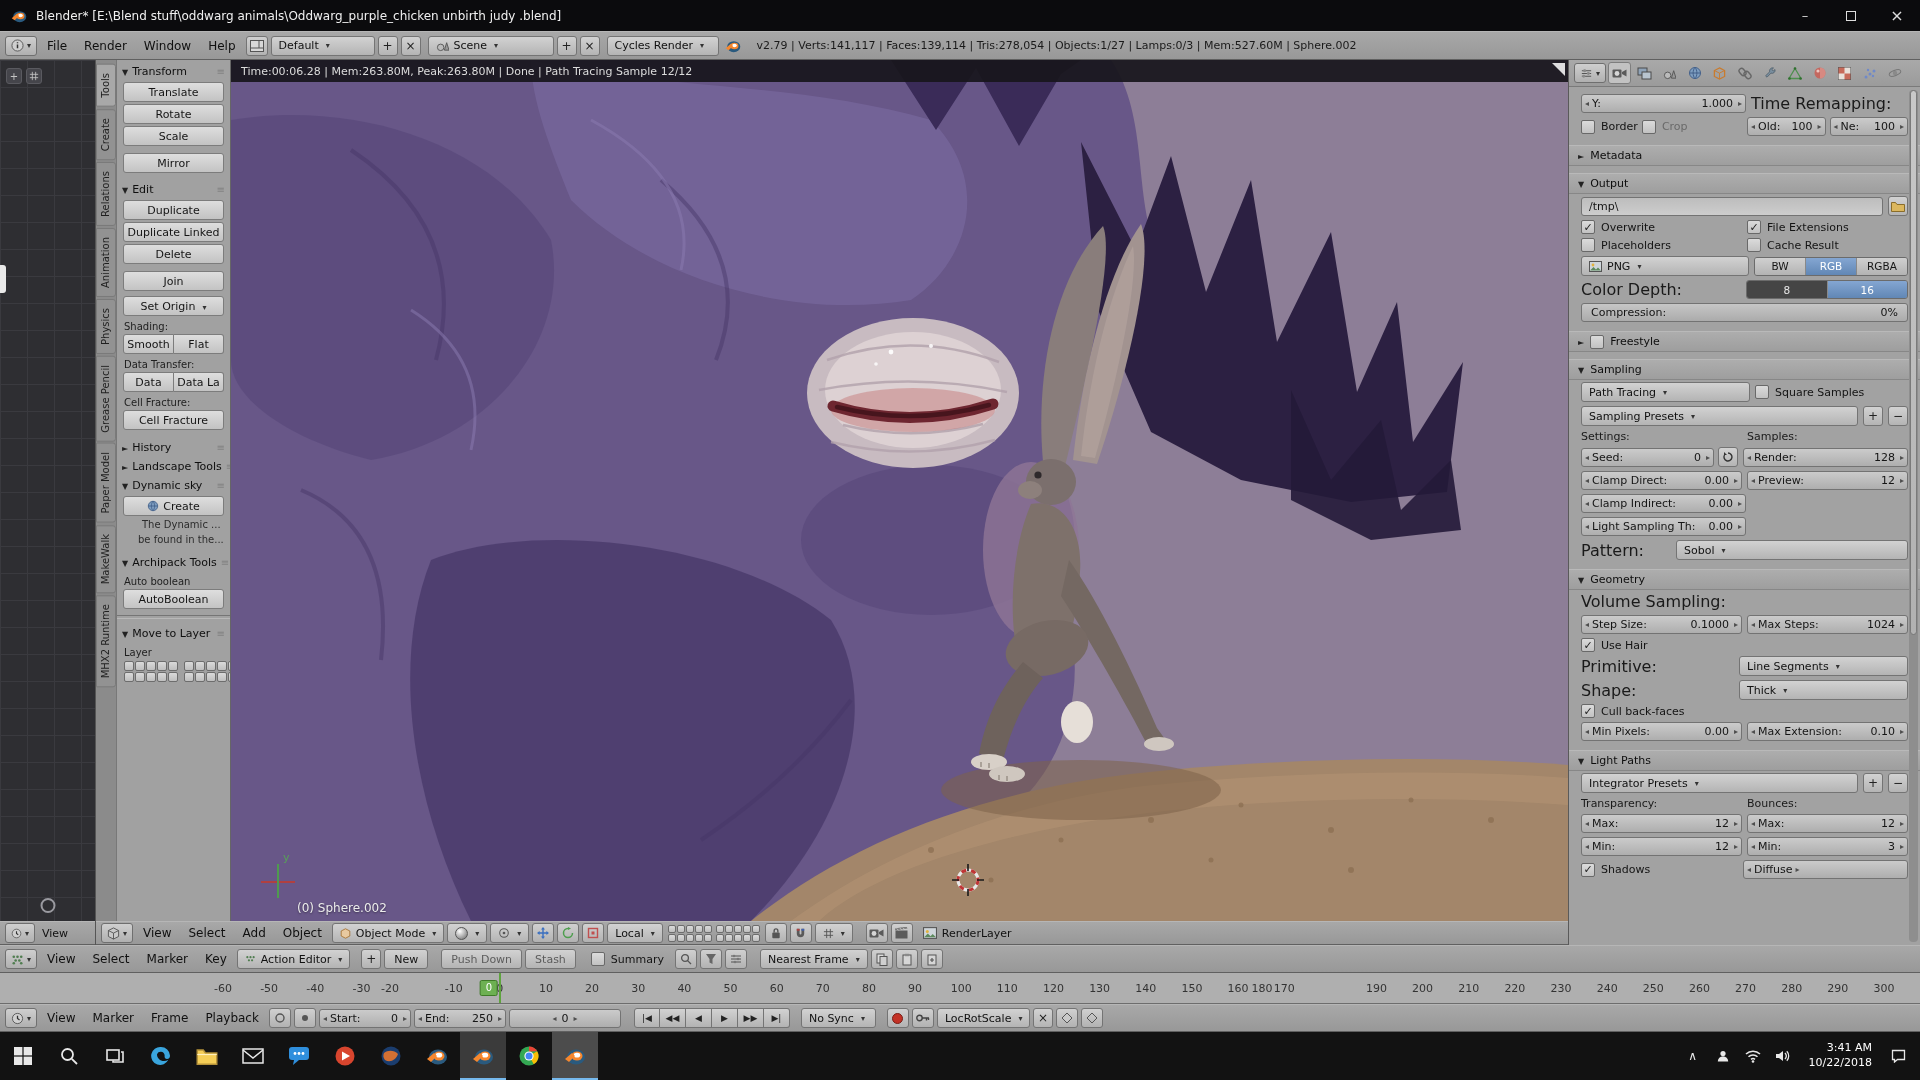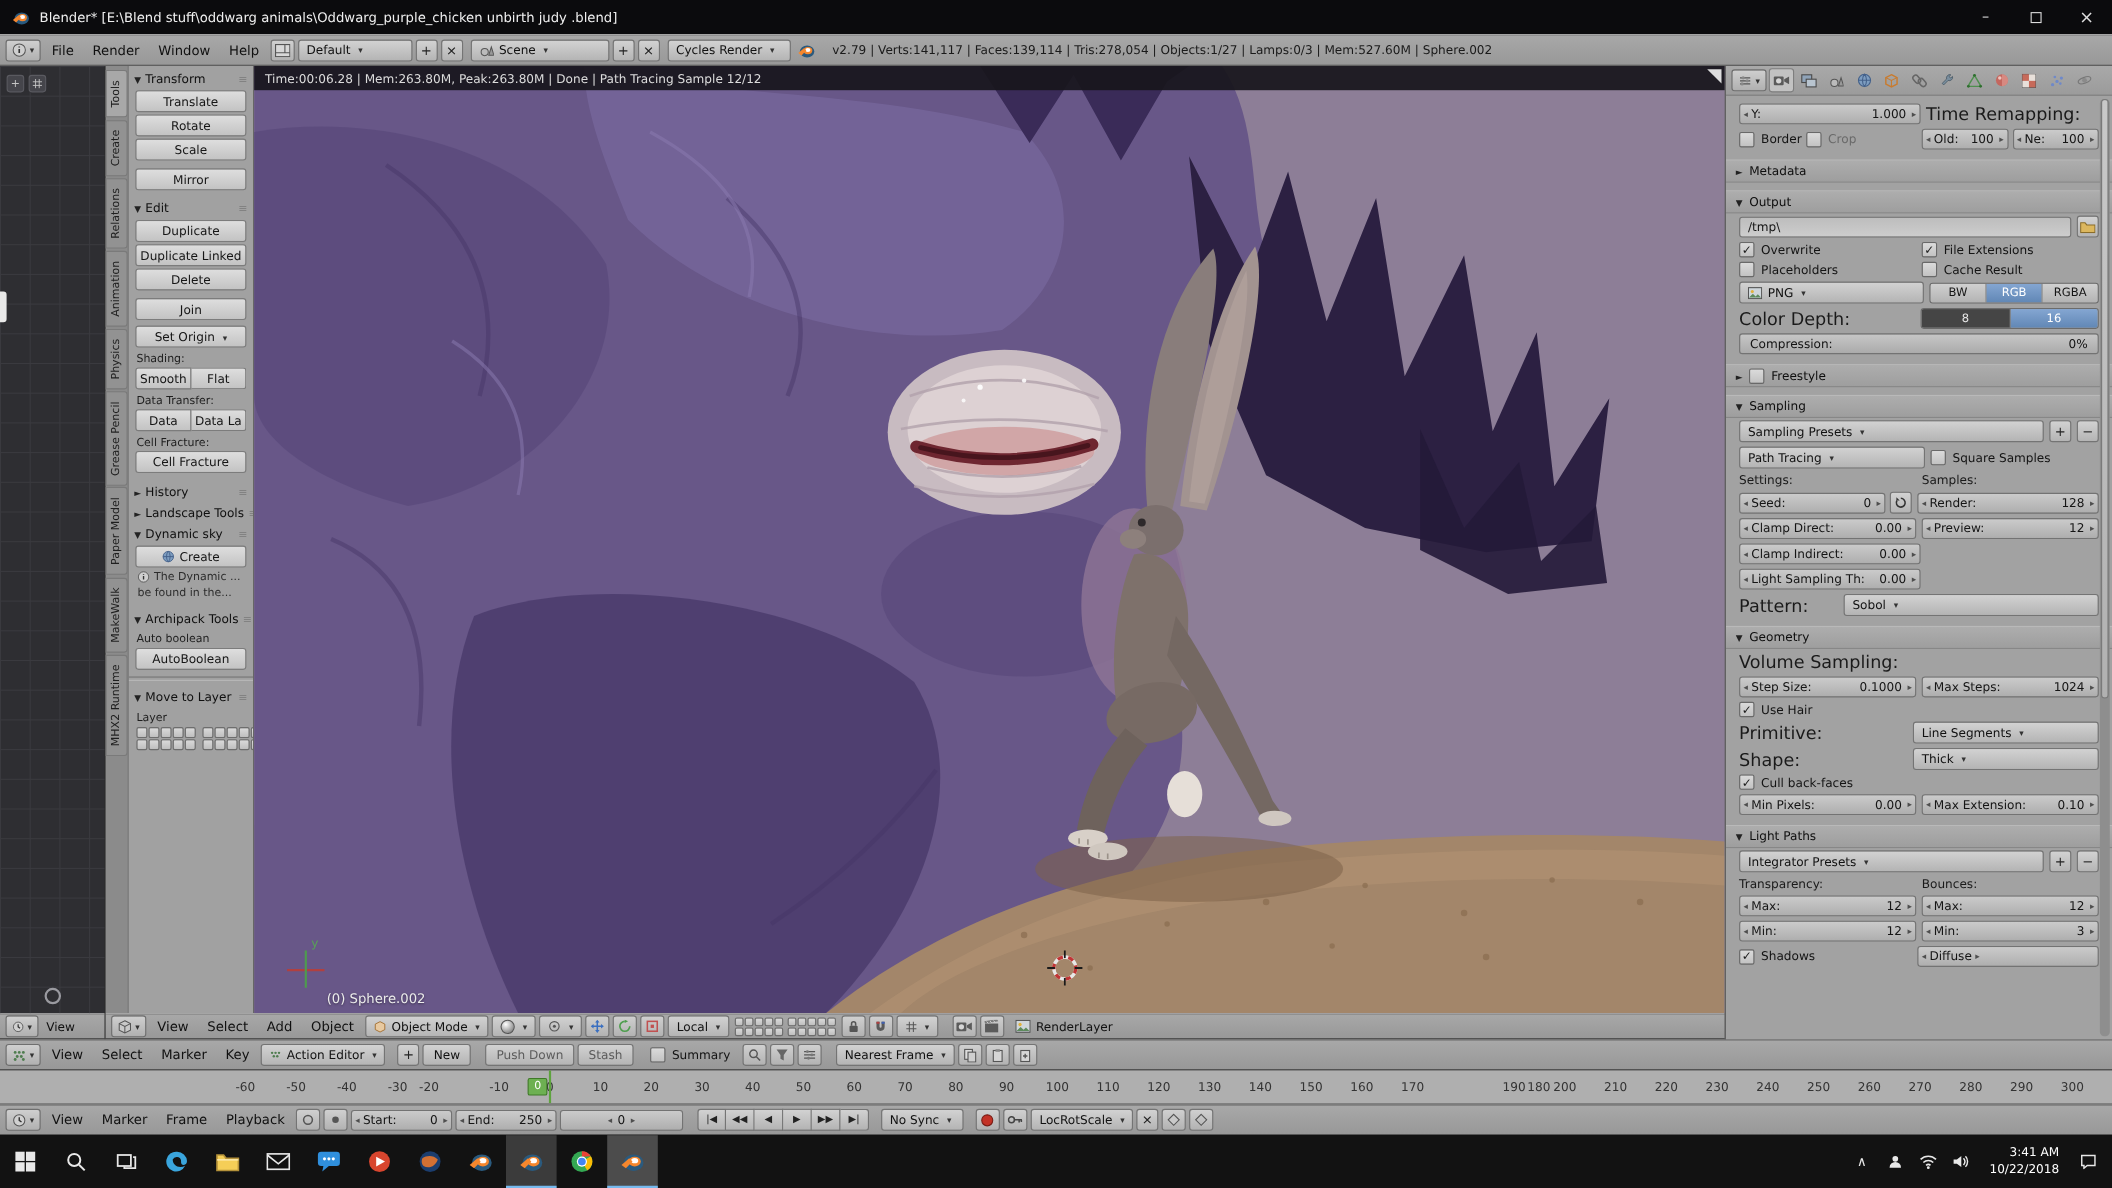--- a/index.html
+++ b/index.html
@@ -50,21 +50,21 @@
 .t-open::after{content:"▼";font-size:8px;color:#222}
 .t-closed::after{content:"►";font-size:8px;color:#222}
 .grip{margin-left:auto}.grip::after{content:"≡";color:#828282;font-size:10px}
 .tbtn{height:20px;margin:1px 6px;display:flex;align-items:center;justify-content:center;gap:4px;background:linear-gradient(#dedede,#c3c3c3);border:1px solid #7c7c7c;border-radius:3px;font-size:11px;color:#151515;white-space:nowrap;overflow:hidden;flex:0 0 auto}
 .ddicon::after{content:"▾";font-size:8px;color:#333;margin-left:3px}
 .pair{display:flex;margin:1px 6px;flex:0 0 auto}
 .pair .tbtn{flex:1;margin:0;border-radius:0;border-left-width:0}
 .pair .tbtn:first-child{border-radius:3px 0 0 3px;border-left-width:1px}
 .pair .tbtn:last-child{border-radius:0 3px 3px 0}
 .slabel{font-size:10px;color:#1e1e1e;padding:4px 7px 1px;white-space:nowrap}
-.sinfo{display:flex;align-items:flex-start;gap:4px;font-size:10px;color:#2c2c2c;padding:2px 8px;white-space:nowrap;overflow:hidden}
+.sinfo{display:flex;align-items:flex-start;gap:4px;font-size:10px;color:#2c2c2c;padding:2px 21px;white-space:nowrap;overflow:hidden}
 .divider{height:4px;border-top:1px solid #757575;border-bottom:1px solid #b8b8b8;margin:5px 0;flex:0 0 auto}
 .lgrids{display:flex;gap:6px;padding:2px 7px}
 .lgrid{display:grid;grid-template-columns:repeat(5,auto);gap:1px}
 .lgrid span{width:10px;height:10px;background:linear-gradient(#dadada,#bfbfbf);border:1px solid #6d6d6d;border-radius:2px}
 .minigrid{padding:0 2px;gap:4px}
 .minigrid .lgrid span{width:8px;height:8px}
 
 #viewport{flex:1;position:relative;min-width:0;background:#8d7e97;overflow:hidden}
 #viewport svg.scene{position:absolute;inset:0;width:100%;height:100%}
 #rstats{position:absolute;top:0;left:0;right:0;height:22px;background:rgba(24,21,28,.93);color:#dcdcdc;font-size:11px;display:flex;align-items:center;padding:0 10px;z-index:3;white-space:nowrap}
@@ -731,34 +731,34 @@
       <div class="phd2">
           <span class="t-closed"></span>
           <span class="chk"></span>
           <span>Freestyle</span>
         </div>
       <div class="phd2">
           <span class="t-open"></span>
           <span>Sampling</span>
         </div>
       <div class="prow">
-        <div class="dd" style="flex:1">
-            <span>Sampling Presets</span>
-          </div>
-        <span class="sqbtn g-plus"></span>
-        <span class="sqbtn g-minus"></span>
-      </div>
-      <div class="prow">
         <div class="dd half">
             <span>Path Tracing</span>
           </div>
         <span class="chkrow half">
             <span class="chk"></span>
             <span>Square Samples</span>
           </span>
+      </div>
+      <div class="prow">
+        <div class="dd" style="flex:1">
+            <span>Sampling Presets</span>
+          </div>
+        <span class="sqbtn g-plus"></span>
+        <span class="sqbtn g-minus"></span>
       </div>
       <div class="prow">
         <span class="collab half">Settings:</span>
         <span class="collab half">Samples:</span>
       </div>
       <div class="prow">
         <div class="half row2">
           <div class="numf" style="flex:1">
               <span>Seed:</span>
               <span class="nv">0</span>
@@ -1008,21 +1008,21 @@
         <span class="tick" style="left: 868.944px;">80</span>
         <span class="tick" style="left: 915.083px;">90</span>
         <span class="tick" style="left: 961.222px;">100</span>
         <span class="tick" style="left: 1007.36px;">110</span>
         <span class="tick" style="left: 1053.5px;">120</span>
         <span class="tick" style="left: 1099.64px;">130</span>
         <span class="tick" style="left: 1145.78px;">140</span>
         <span class="tick" style="left: 1191.92px;">150</span>
         <span class="tick" style="left: 1238.06px;">160</span>
         <span class="tick" style="left: 1284.19px;">170</span>
-        <span class="tick" style="left: 1399px;">180</span>
+        <span class="tick" style="left: 1262px;">180</span>
         <span class="tick" style="left: 1376.47px;">190</span>
         <span class="tick" style="left: 1422.61px;">200</span>
         <span class="tick" style="left: 1468.75px;">210</span>
         <span class="tick" style="left: 1514.89px;">220</span>
         <span class="tick" style="left: 1561.03px;">230</span>
         <span class="tick" style="left: 1607.17px;">240</span>
         <span class="tick" style="left: 1653.31px;">250</span>
         <span class="tick" style="left: 1699.44px;">260</span>
         <span class="tick" style="left: 1745.58px;">270</span>
         <span class="tick" style="left: 1791.72px;">280</span>

